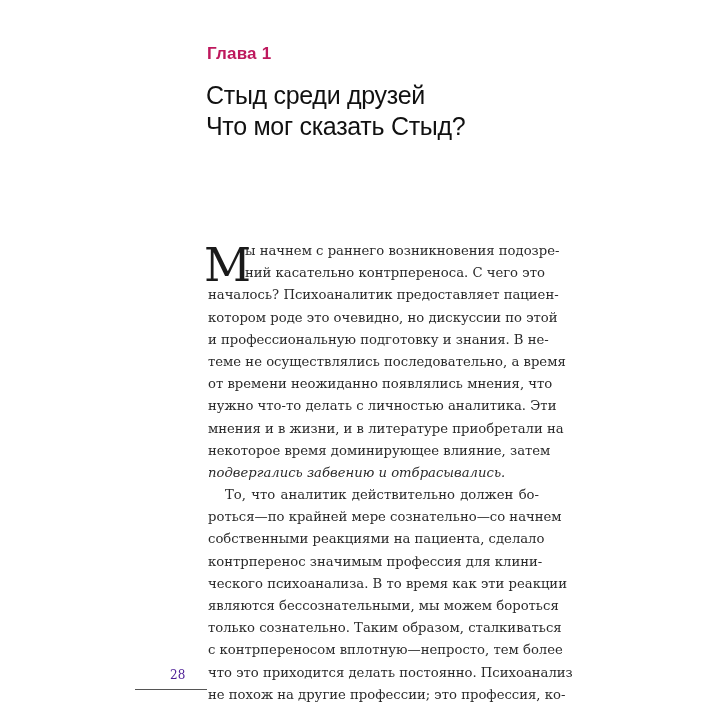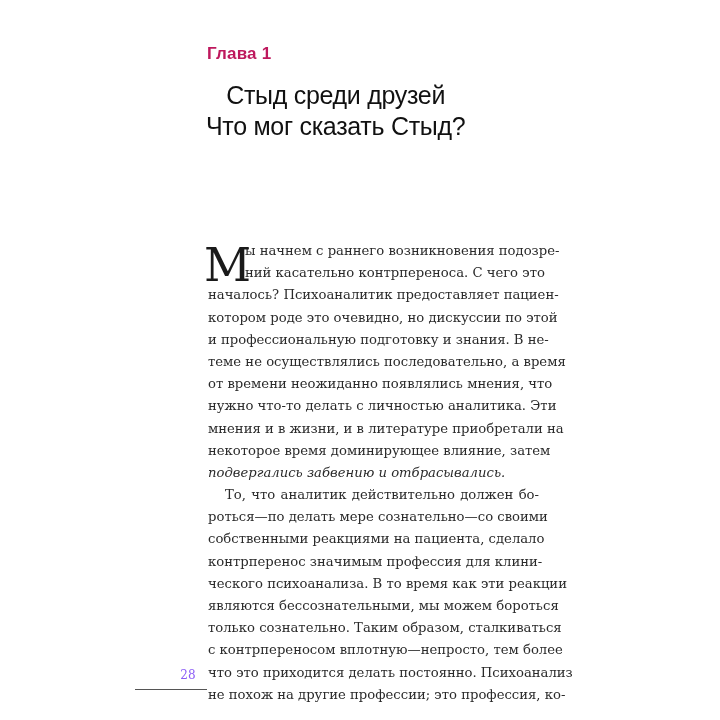--- a/index.html
+++ b/index.html
@@ -7,39 +7,38 @@
   .chapter-label {
     position: absolute; left: 207px; top: 44px;
     font-family: "Liberation Sans", sans-serif; font-weight: bold;
     font-size: 17px; letter-spacing: 0.2px; color: #be185d;
   }
   .chapter-title {
     position: absolute; left: 206px; top: 80px;
     font-family: "Liberation Sans", sans-serif;
     font-size: 25px; line-height: 31px; color: #111;
     letter-spacing: -0.3px;
-    text-align: center;
   }
   .chapter-title div { white-space: nowrap; }
   .body-text {
     position: absolute; left: 208px; top: 240px; width: 331px;
     font-family: "DejaVu Serif", serif; font-size: 13.2px; line-height: 22.2px;
     color: #2a2a2a;
   }
   .line { display: block; white-space: nowrap; text-align: justify; text-align-last: justify; height: 22.2px; }
   .line.last { text-align-last: left; font-style: italic; }
   .line.indent { padding-left: 17px; }
   .drop-cap-line { padding-left: 37px; }
   .drop-cap {
     position: absolute; left: -4px; top: 2px;
     font-family: "DejaVu Serif", serif; font-size: 46px; line-height: 46px; color: #1a1a1a;
   }
   .page-number {
-    position: absolute; left: 170px; top: 668px; width: 36px; text-align: center;
-    font-family: "DejaVu Serif", serif; font-size: 12px; color: #8b5cf6;
+    position: absolute; left: 170px; top: 668px; width: 36px; text-align: left;
+    font-family: "DejaVu Serif", serif; font-size: 12px; color: #4c1d95;
   }
   .footer-rule {
     position: absolute; left: 135px; top: 689px; width: 72px; height: 1px; background: #555;
   }
 </style>
 </head>
 <body>
 
 <div class="chapter-label">Глава 1</div>
 
@@ -55,21 +54,21 @@
   <span class="line">началось? Психоаналитик предоставляет пациен-</span>
   <span class="line">котором роде это очевидно, но дискуссии по этой</span>
   <span class="line">и профессиональную подготовку и знания. В не-</span>
   <span class="line">теме не осуществлялись последовательно, а время</span>
   <span class="line">от времени неожиданно появлялись мнения, что</span>
   <span class="line">нужно что-то делать с личностью аналитика. Эти</span>
   <span class="line">мнения и в жизни, и в литературе приобретали на</span>
   <span class="line">некоторое время доминирующее влияние, затем</span>
   <span class="line last">подвергались забвению и отбрасывались.</span>
   <span class="line indent">То, что аналитик действительно должен бо-</span>
-  <span class="line">роться—по делать мере сознательно—со своими</span>
+  <span class="line">роться—по крайней мере сознательно—со начнем</span>
   <span class="line">собственными реакциями на пациента, сделало</span>
   <span class="line">контрперенос значимым профессия для клини-</span>
   <span class="line">ческого психоанализа. В то время как эти реакции</span>
   <span class="line">являются бессознательными, мы можем бороться</span>
   <span class="line">только сознательно. Таким образом, сталкиваться</span>
   <span class="line">с контрпереносом вплотную—непросто, тем более</span>
   <span class="line">что это приходится делать постоянно. Психоанализ</span>
   <span class="line">не похож на другие профессии; это профессия, ко-</span>
 
 </div>

